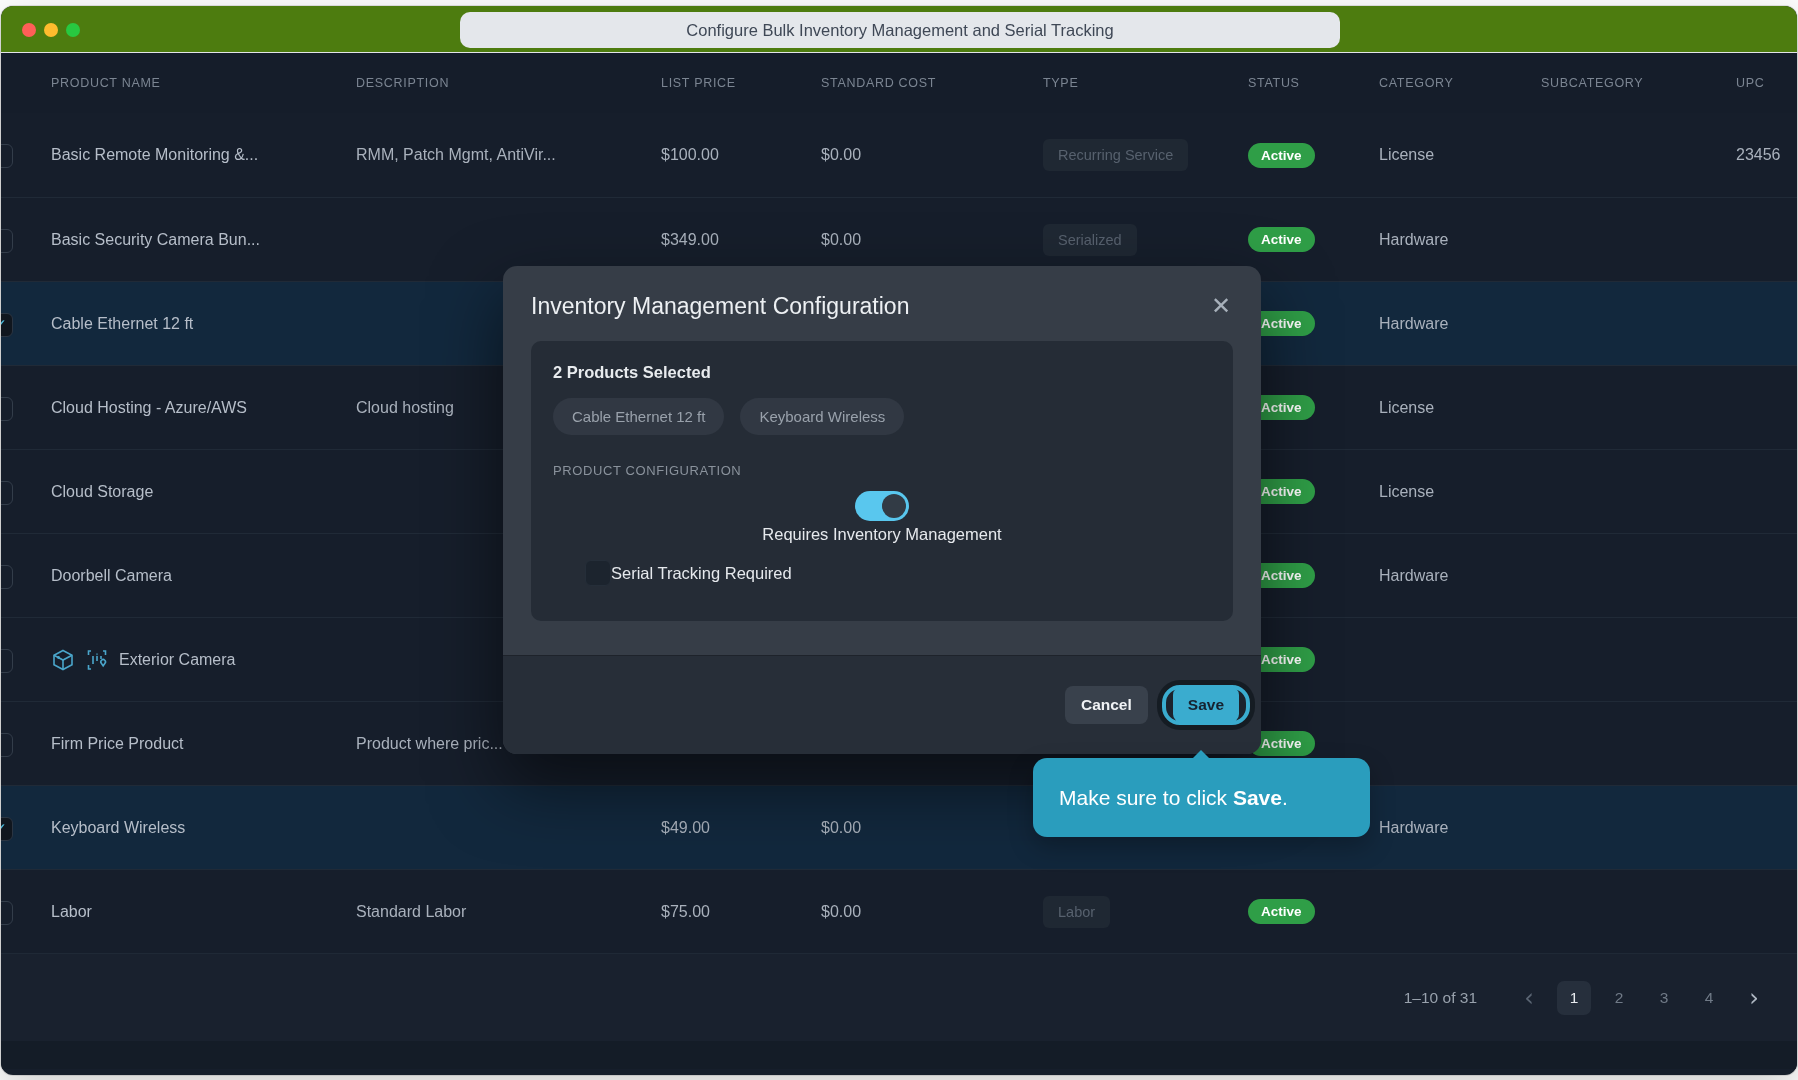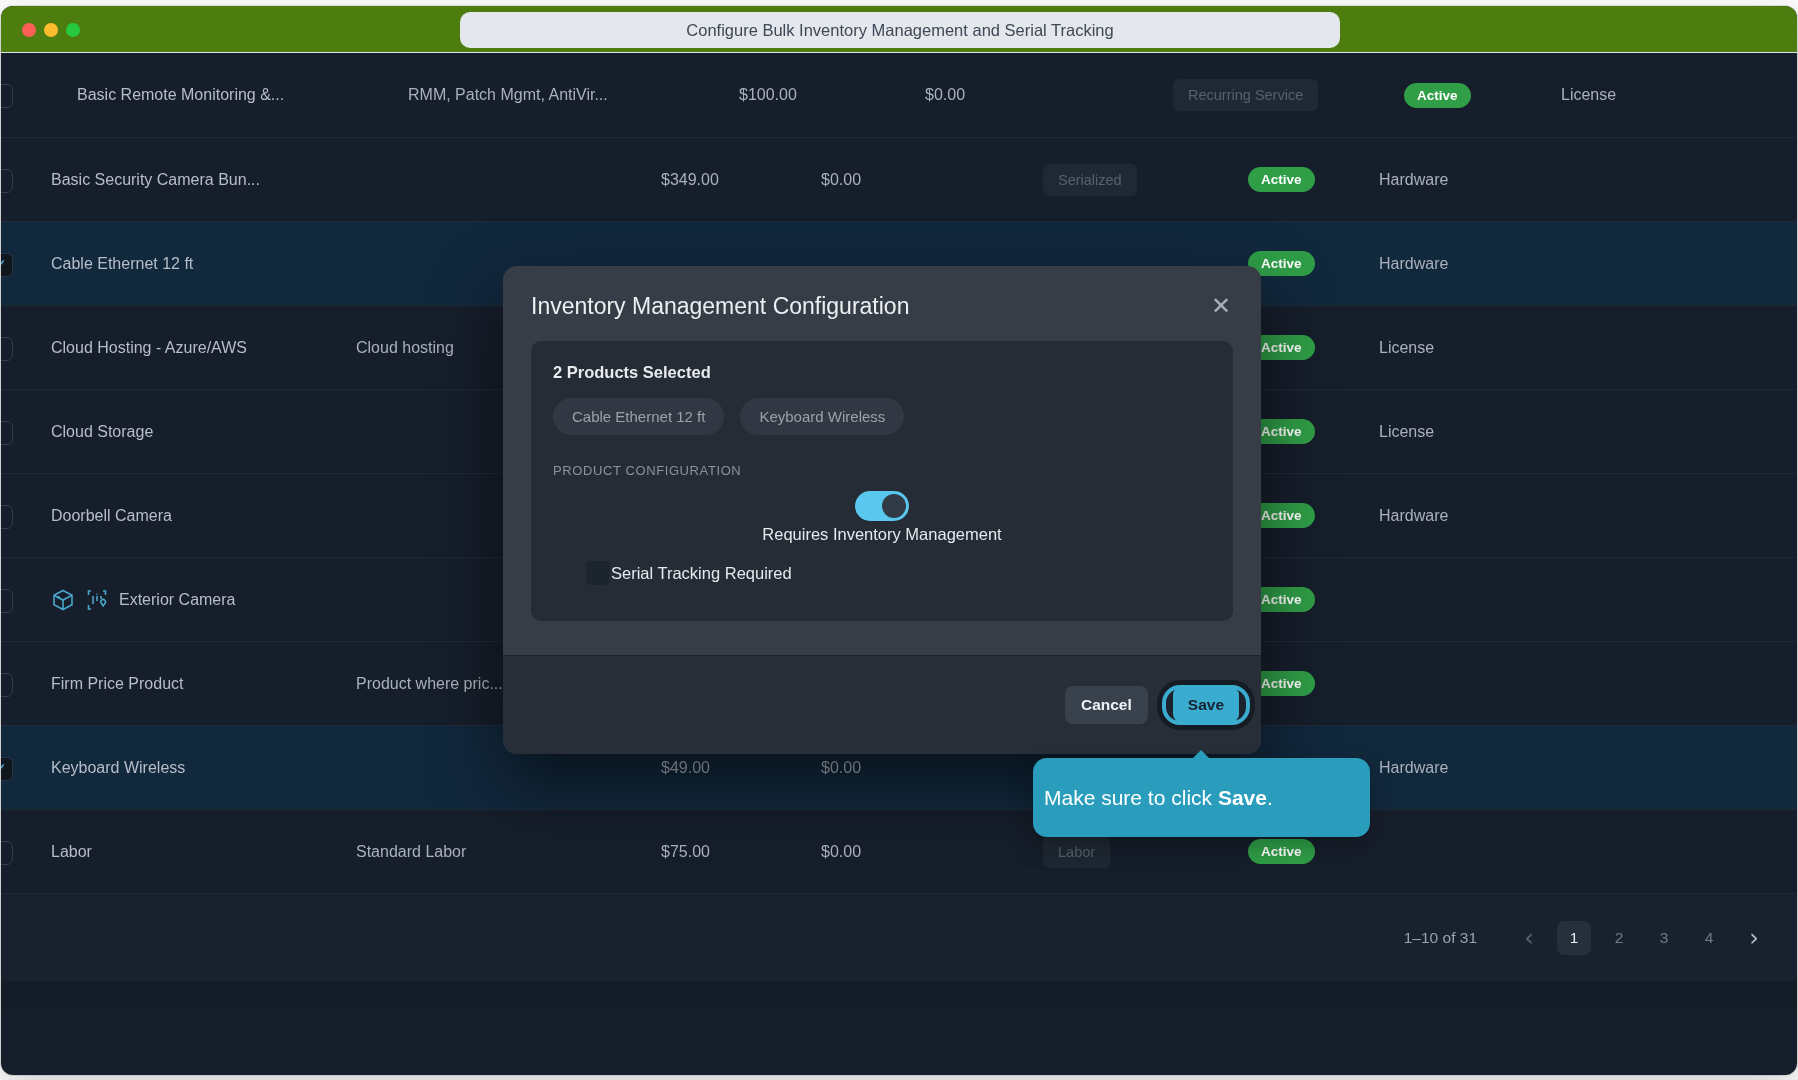--- a/index.html
+++ b/index.html
@@ -27,21 +27,21 @@
   .title-pill{position:absolute;left:459px;top:6px;width:880px;height:36px;border-radius:10px;background:#E4E7EB;
     display:flex;align-items:center;justify-content:center;font-size:16.5px;color:#3F4856;}
 
   
   .grid-row{display:grid;grid-template-columns:50px 305px 305px 160px 222px 205px 131px 162px 195px 1fr;
     align-items:center;padding-right:38px;}
   .thead{height:60px;background:var(--header-bg);color:#7B8592;font-size:12.5px;letter-spacing:.7px;font-weight:500;}
   .thead .col-upc{text-align:right;}
   .tbody .row{height:84px;background:var(--row-bg);border-top:1px solid #202A37;color:#A9B1BC;font-size:16px;position:relative;}
   .tbody .row.selected{background:var(--selected-row);}
-  .tbody .row:first-child{border-top:none;gap:26px;}
+  .tbody .row:first-child{border-top:none;}
   .cell-name{color:#B6BEC9;display:flex;align-items:center;gap:10px;white-space:nowrap;overflow:hidden;}
   .cell-upc{text-align:right;}
   .cb{position:absolute;left:-12px;top:31px;width:24px;height:24px;border-radius:6px;border:1.5px solid #333D4A;background:transparent;}
   .row.selected .cb{background:#10161E;border-color:#2B3542;}
   .row.selected .cb .tick{position:absolute;left:3px;top:1px;color:#4AB7D8;font-size:17px;font-weight:bold;}
   .chip{display:inline-block;background:#1F2833;color:#57616E;font-size:14.5px;border-radius:6px;padding:8px 15px;}
   .badge{display:inline-block;background:var(--status-green);color:#FFFFFF;font-size:13.5px;font-weight:bold;border-radius:13px;padding:5px 13px;}
   .row-icon{width:24px;height:24px;flex:none;}
 
   
@@ -77,38 +77,50 @@
   .check-label{color:#E6E9ED;font-size:16.5px;}
   .modal-footer{margin-top:auto;height:99px;background:#272E38;border-radius:0 0 14px 14px;border-top:1px solid rgba(0,0,0,0.22);
     display:flex;align-items:center;justify-content:flex-end;padding:0 11px 0 28px;}
   .btn-cancel{background:#39414C;color:#F0F2F5;font-weight:bold;font-size:15.5px;border-radius:8px;padding:10px 16px;}
   .save-ring{margin-left:14px;border:4px solid var(--accent);border-radius:18px;padding:7px;background:#1C232D;
     box-shadow:0 0 0 5px rgba(13,18,24,0.65);}
   .btn-save{background:var(--accent);color:#16222F;font-weight:bold;font-size:15.5px;border-radius:9px;padding:10px 15px;}
 
   
   .tooltip{position:absolute;left:1033px;top:758px;width:337px;height:79px;background:var(--tooltip-teal);border-radius:14px;
-    display:flex;align-items:center;padding-left:11px;color:#FFFFFF;font-size:21px;z-index:6;
+    display:flex;align-items:center;padding-left:26px;color:#FFFFFF;font-size:21px;z-index:6;
     box-shadow:0 10px 24px rgba(0,0,0,0.25);}
   .tooltip::before{content:"";position:absolute;left:158px;top:-18px;border:10px solid transparent;
     border-bottom:10px solid var(--tooltip-teal);}
   .tooltip b{font-weight:bold;}
 </style>
 </head>
 <body>
 
 <div class="window">
 
   <div class="titlebar">
     <span class="traffic t-red"></span>
     <span class="traffic t-yellow"></span>
     <span class="traffic t-green"></span>
     <div class="title-pill">Configure Bulk Inventory Management and Serial Tracking</div>
   </div>
 
+  <div class="thead grid-row" id="table-header">
+      <div></div>
+      <div>PRODUCT NAME</div>
+      <div>DESCRIPTION</div>
+      <div>LIST PRICE</div>
+      <div>STANDARD COST</div>
+      <div>TYPE</div>
+      <div>STATUS</div>
+      <div>CATEGORY</div>
+      <div>SUBCATEGORY</div>
+      <div class="col-upc">UPC</div>
+    </div>
 
   <div class="tbody" id="table-body">
       <div class="row grid-row">
         <div>
           <div class="cb"></div>
         </div>
         <div class="cell-name">
           <span>Basic Remote Monitoring &amp;...</span>
         </div>
         <div>RMM, Patch Mgmt, AntiVir...</div>

